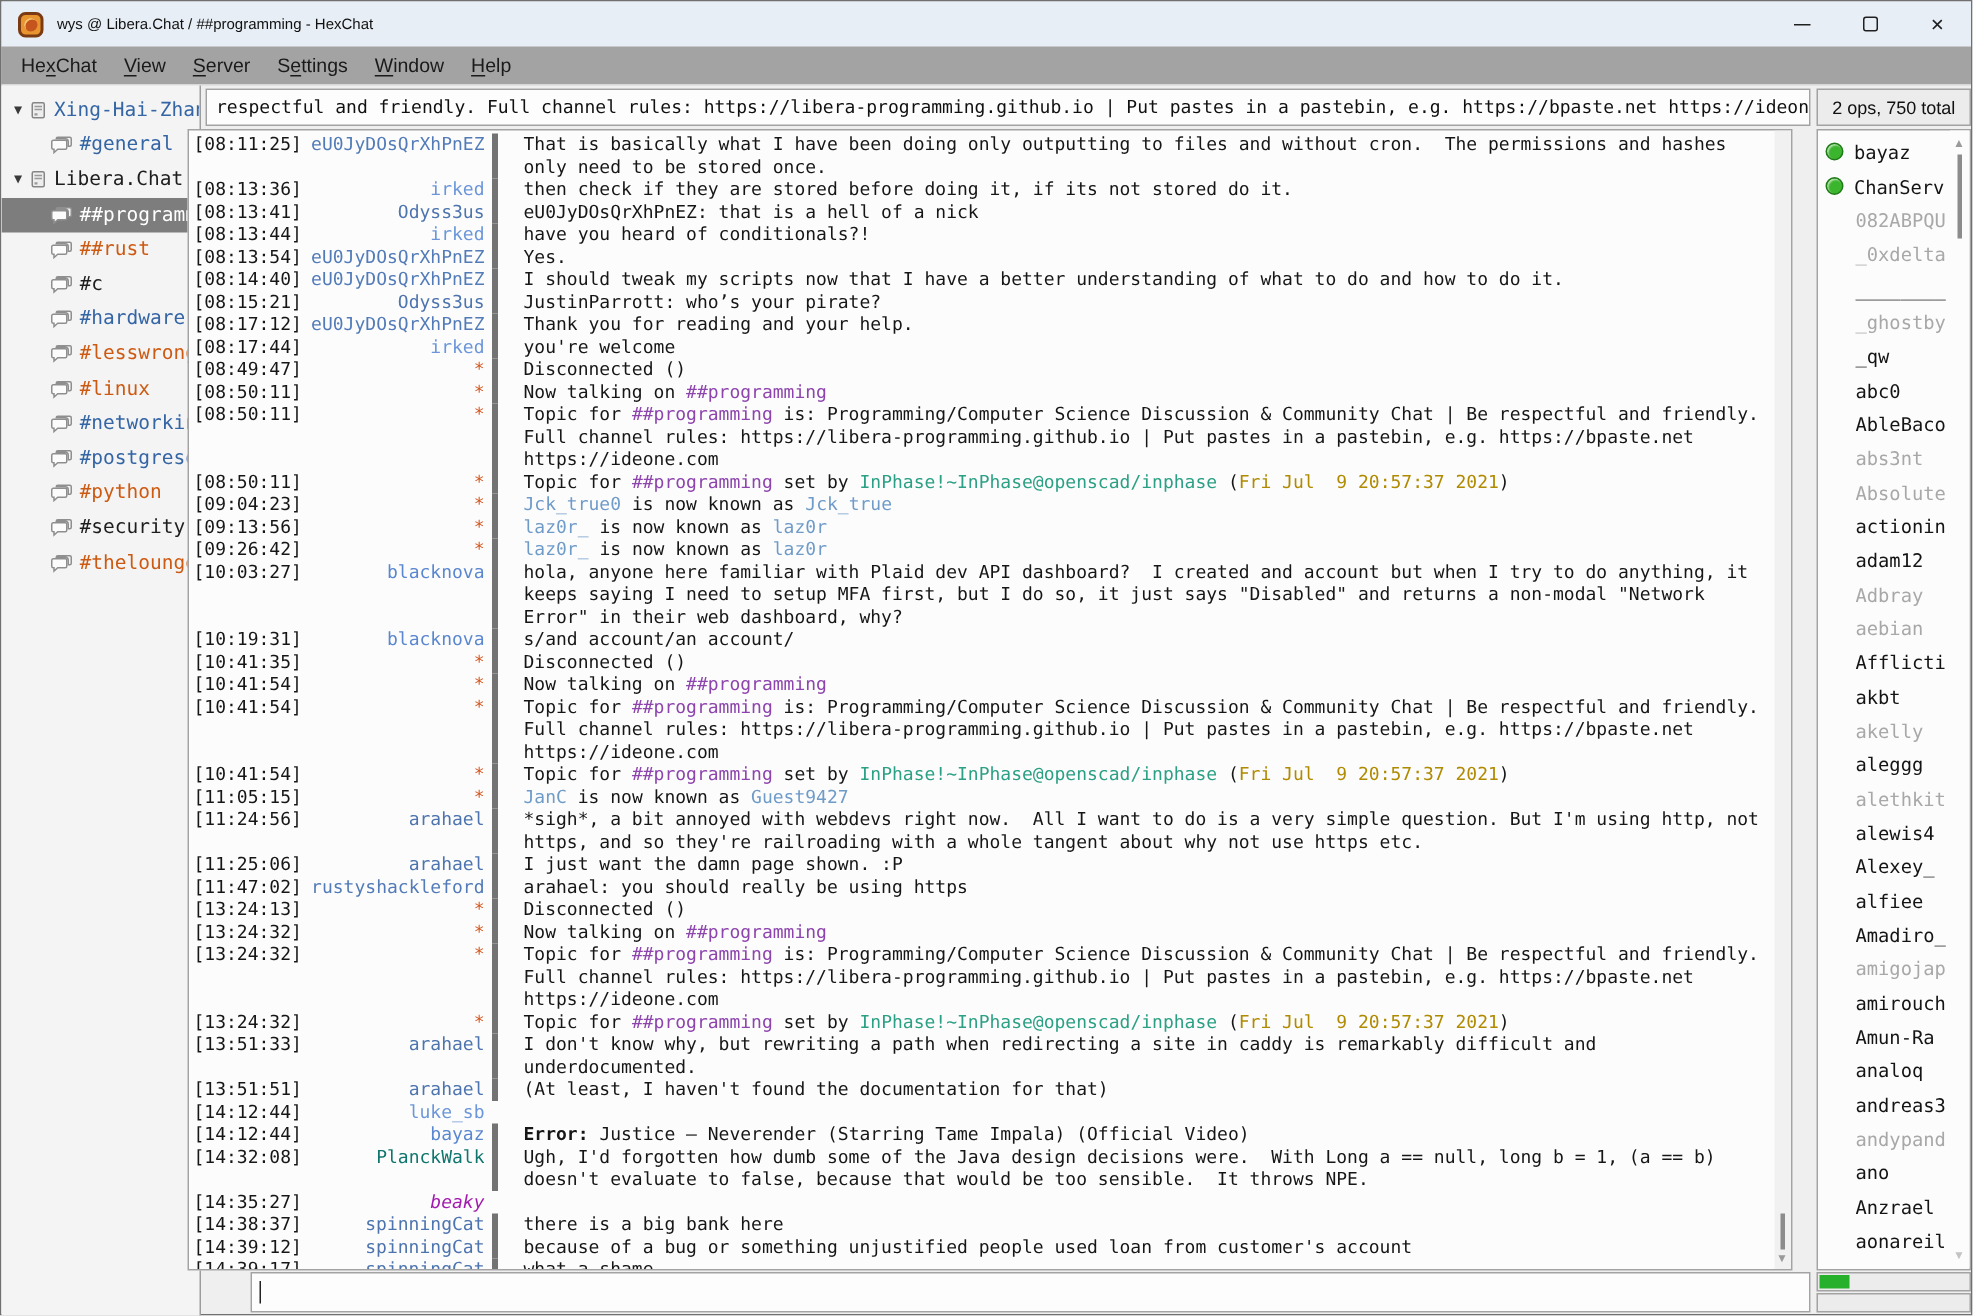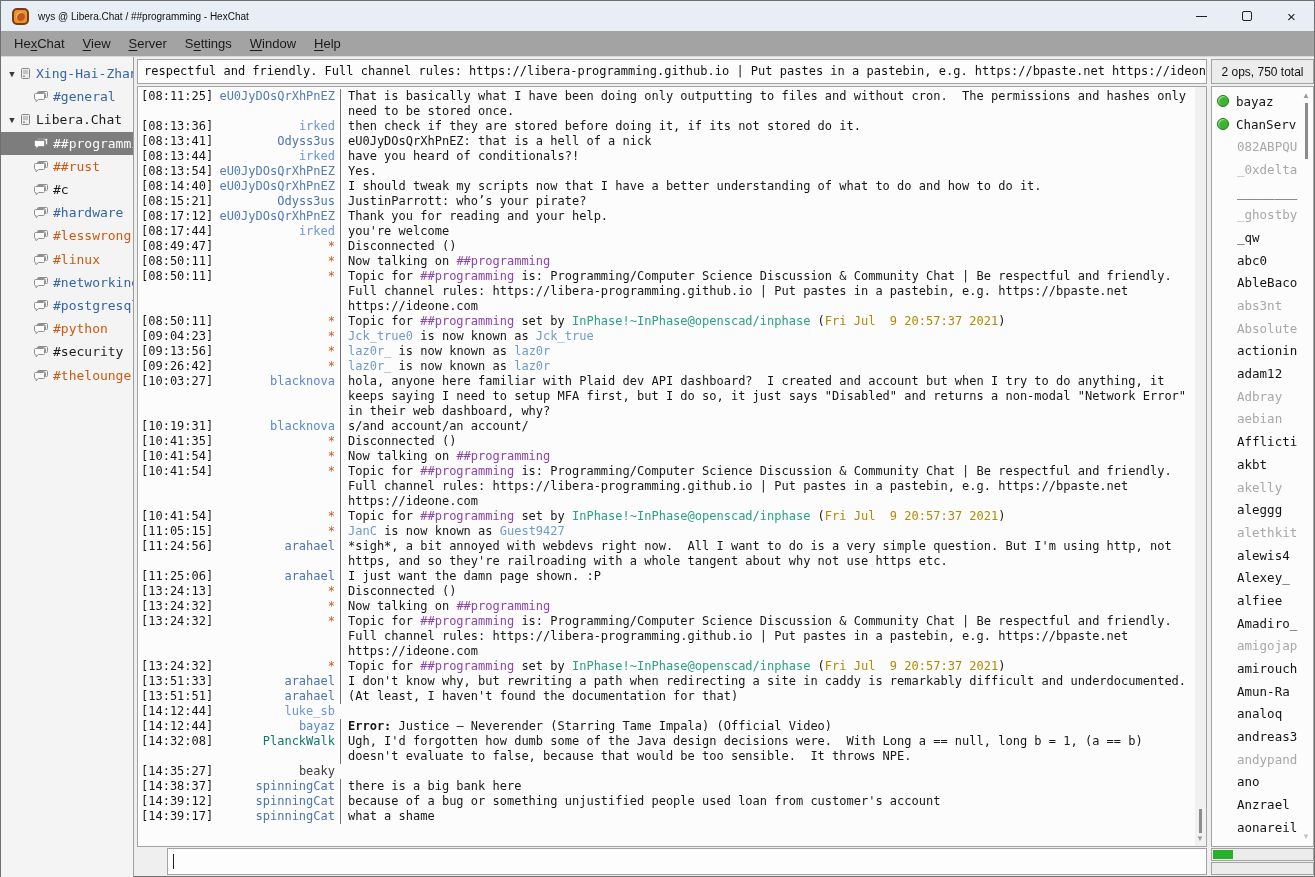--- a/index.html
+++ b/index.html
@@ -39,27 +39,27 @@
   .tree-label { overflow:hidden; }
   .tc-blue { color:#3465a4; } .tc-orange { color:#cd5a12; } .tc-black { color:#1d1d1d; }
 
   
   .topic-bar { position:absolute; left:136px; top:2px; width:1070px; height:25px; background:#fdfdfd; border:1px solid #a3a3a3;
                font-family:"DejaVu Sans Mono", monospace; font-size:12px; color:#101010; padding:4px 6px; white-space:nowrap; overflow:hidden; }
   .ops-box { position:absolute; left:1210px; top:2px; width:103px; height:25px; background:#ececec; border:1px solid #a3a3a3;
              display:flex; align-items:center; justify-content:center; font-size:12px; color:#101010; }
 
   
-  .chat-panel { position:absolute; left:136px; top:29px; width:1070px; height:761px; background:#fcfcfc; border:1px solid #a3a3a3; overflow:hidden; }
+  .chat-panel { position:absolute; left:124px; top:29px; width:1070px; height:761px; background:#fcfcfc; border:1px solid #a3a3a3; overflow:hidden; }
   .chat-log { position:absolute; left:0; top:2px; right:11px; bottom:0; font-family:"DejaVu Sans Mono", monospace; font-size:12px; line-height:15px; color:#161616; }
   .msg-row { display:flex; align-items:flex-start; }
   .msg-time { width:78px; flex:none; padding-left:3px; white-space:pre; }
   .msg-nick { width:119px; flex:none; text-align:right; white-space:nowrap; overflow:hidden; }
   .msg-nick.sys { color:#d2561e; }
-  .msg-text { flex:1; border-left:1px solid #737373; margin-left:5px; padding-left:7px; white-space:pre-wrap; word-break:break-word; }
+  .msg-text { flex:1; border-left:4px solid #737373; margin-left:5px; padding-left:17px; white-space:pre-wrap; word-break:break-word; }
   .sg-chan { color:#8d44ad; } .sg-host { color:#2ba084; } .sg-date { color:#b08a00; } .sg-nick2 { color:#6f9bc8; } .sg-b { font-weight:bold; }
 
   .chat-scrollbar { position:absolute; right:0; top:0; width:11px; height:100%; background:#f1f1f1; }
   .chat-thumb { position:absolute; left:4px; top:722px; width:3px; height:24px; background:#8c8c8c; }
   .chat-downarrow { position:absolute; left:1px; bottom:3px; font-size:8px; color:#9a9a9a; }
 
   
   .userlist-panel { position:absolute; left:1210px; top:29px; width:103px; height:761px; background:#fcfcfc; border:1px solid #a3a3a3; overflow:hidden; padding-top:3px; }
   .user-row { height:22.7px; display:flex; align-items:center; font-family:"DejaVu Sans Mono", monospace; font-size:12.5px; color:#141414; padding-left:5px; white-space:nowrap; overflow:hidden; }
   .user-row.away .user-name { color:#a8a8a8; }
@@ -382,20 +382,25 @@
             <span class="msg-time">[11:24:56]</span>
             <span class="msg-nick" style="color: rgb(77, 116, 174);">arahael</span>
             <span class="msg-text"><span>*sigh*, a bit annoyed with webdevs right now.  All I want to do is a very simple question. But I'm using http, not https, and so they're railroading with a whole tangent about why not use https etc.</span></span>
           </div>
           <div class="msg-row">
             <span class="msg-time">[11:25:06]</span>
             <span class="msg-nick" style="color: rgb(77, 116, 174);">arahael</span>
             <span class="msg-text"><span>I just want the damn page shown. :P</span></span>
           </div>
           <div class="msg-row">
+            <span class="msg-time">[11:47:02]</span>
+            <span class="msg-nick" style="color: rgb(82, 123, 184);">rustyshackleford</span>
+            <span class="msg-text"><span>arahael: you should really be using https</span></span>
+          </div>
+          <div class="msg-row">
             <span class="msg-time">[13:24:13]</span>
             <span class="msg-nick sys">*</span>
             <span class="msg-text"><span>Disconnected ()</span></span>
           </div>
           <div class="msg-row">
             <span class="msg-time">[13:24:32]</span>
             <span class="msg-nick sys">*</span>
             <span class="msg-text"><span>Now talking on </span><span class="sg-chan">##programming</span></span>
           </div>
           <div class="msg-row">
@@ -427,21 +432,21 @@
             <span class="msg-nick" style="color: rgb(90, 135, 207);">bayaz</span>
             <span class="msg-text"><span class="sg-b">Error:</span><span> Justice – Neverender (Starring Tame Impala) (Official Video)</span></span>
           </div>
           <div class="msg-row">
             <span class="msg-time">[14:32:08]</span>
             <span class="msg-nick" style="color: #0f766e;">PlanckWalk</span>
             <span class="msg-text"><span>Ugh, I'd forgotten how dumb some of the Java design decisions were.  With Long a == null, long b = 1, (a == b) doesn't evaluate to false, because that would be too sensible.  It throws NPE.</span></span>
           </div>
           <div class="msg-row">
             <span class="msg-time">[14:35:27]</span>
-            <span class="msg-nick" style="color: #404040;">beaky</span>
+            <span class="msg-nick" style="color: #a21caf; font-style: italic;">beaky</span>
           </div>
           <div class="msg-row">
             <span class="msg-time">[14:38:37]</span>
             <span class="msg-nick" style="color: rgb(77, 116, 174);">spinningCat</span>
             <span class="msg-text"><span>there is a big bank here</span></span>
           </div>
           <div class="msg-row">
             <span class="msg-time">[14:39:12]</span>
             <span class="msg-nick" style="color: rgb(77, 116, 174);">spinningCat</span>
             <span class="msg-text"><span>because of a bug or something unjustified people used loan from customer's account</span></span>

